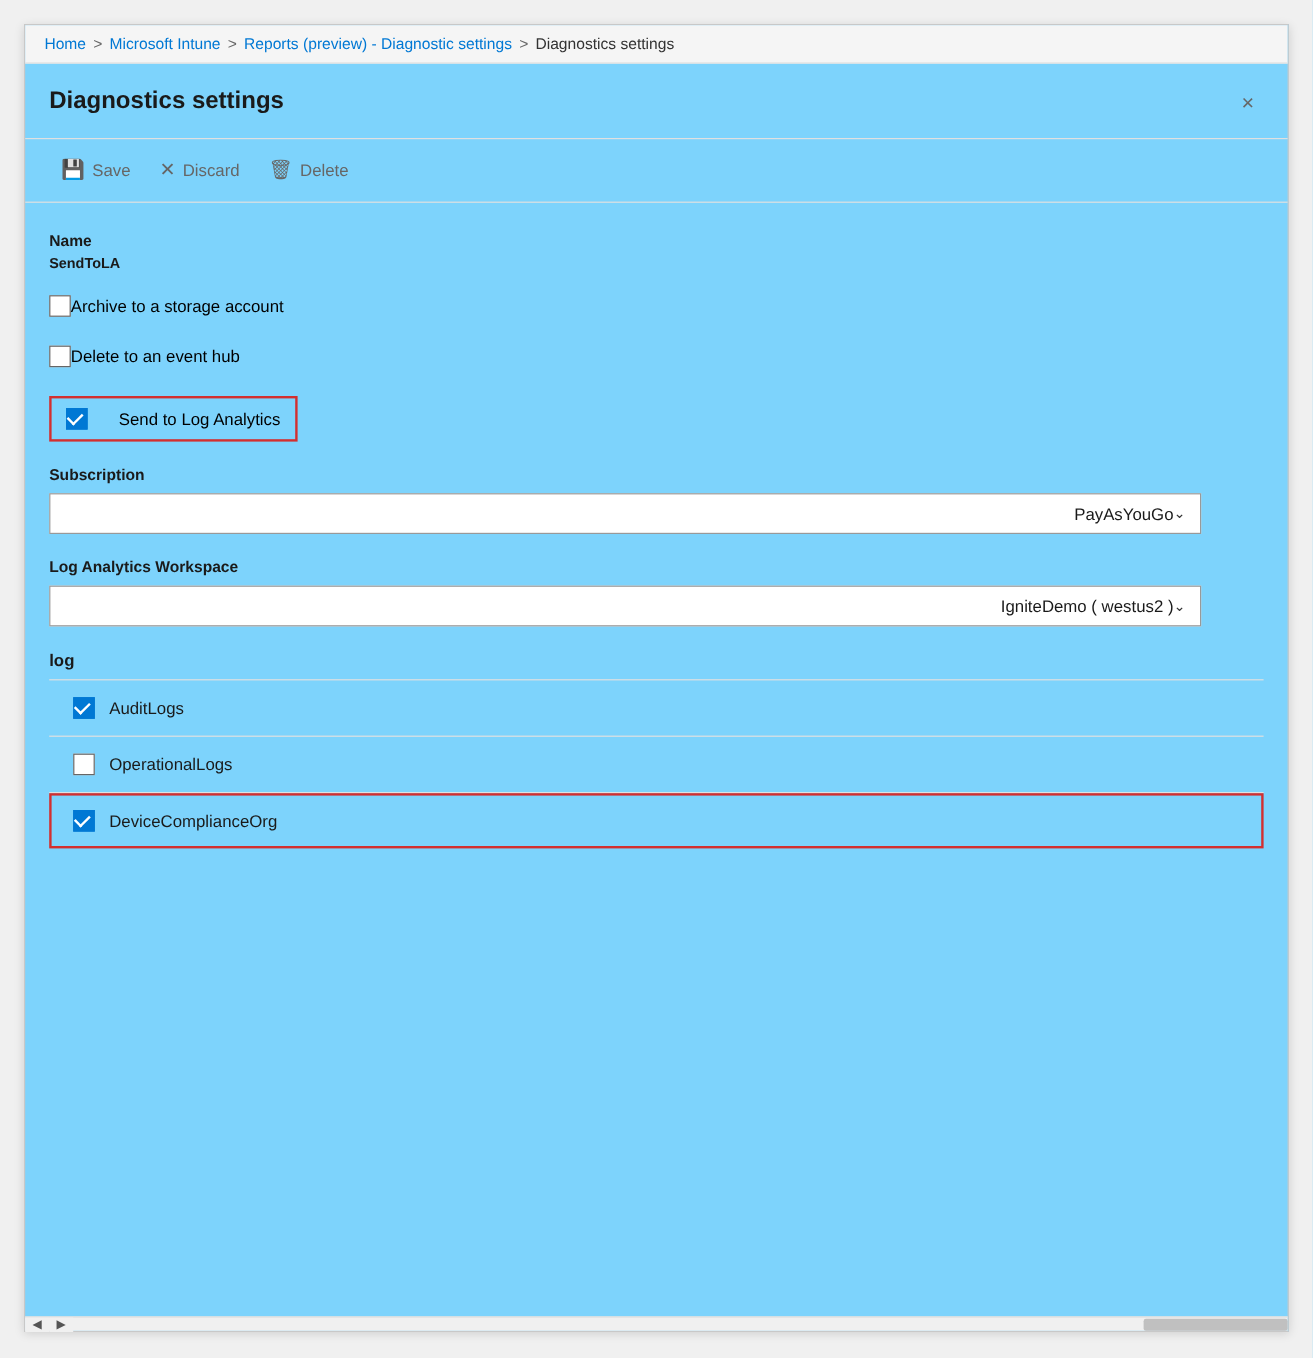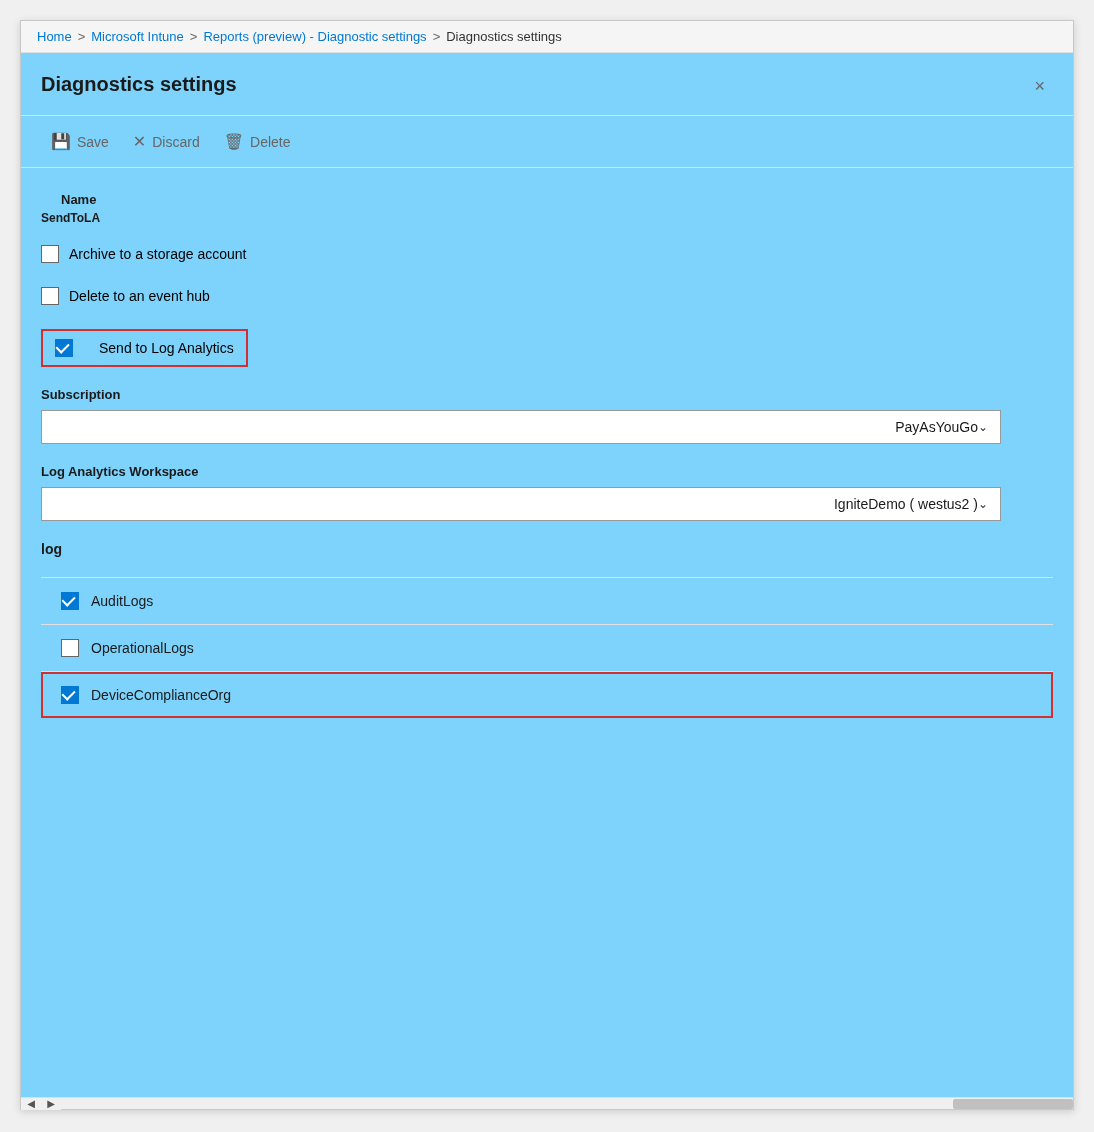--- a/index.html
+++ b/index.html
@@ -91,37 +91,35 @@
       flex: 1;
     }
     .field-group {
       margin-bottom: 20px;
     }
     .field-label {
       font-size: 13px;
       font-weight: 600;
       color: #1a1a1a;
       margin-bottom: 4px;
-      margin-left: 20px;
     }
     .field-value {
       font-size: 12px;
       color: #1a1a1a;
       font-weight: bold;
     }
     .checkbox-row {
       display: flex;
       align-items: center;
       gap: 10px;
       margin-bottom: 24px;
     }
     .checkbox-container {
       display: flex;
       align-items: center;
-      gap: 10px;
       cursor: pointer;
     }
     .checkbox {
       width: 18px;
       height: 18px;
       border: 1.5px solid #666;
       background: #fff;
       display: flex;
       align-items: center;
       justify-content: center;
@@ -176,21 +174,21 @@
       font-size: 12px;
       color: #333;
     }
     .log-section {
       margin-top: 10px;
     }
     .log-section-header {
       font-size: 14px;
       font-weight: 600;
       color: #1a1a1a;
-      padding-bottom: 20px;
+      padding-bottom: 8px;
       border-bottom: 1px solid #e0e0e0;
       margin-bottom: 0;
     }
     .log-item {
       display: flex;
       align-items: center;
       gap: 12px;
       padding: 14px 20px;
       border-bottom: 1px solid #e0e0e0;
       cursor: pointer;

